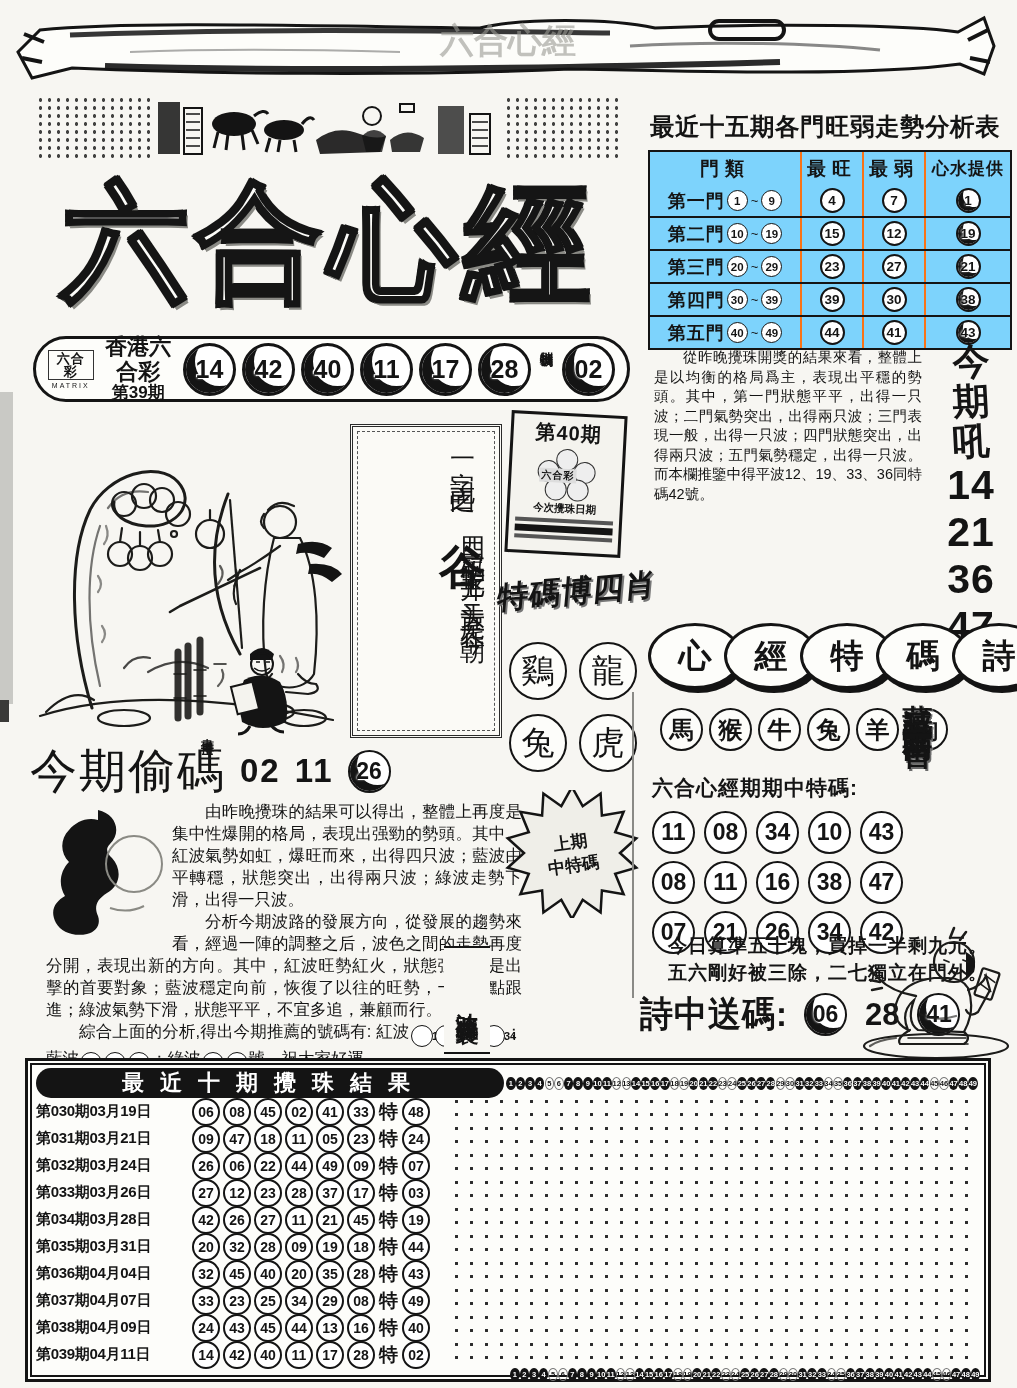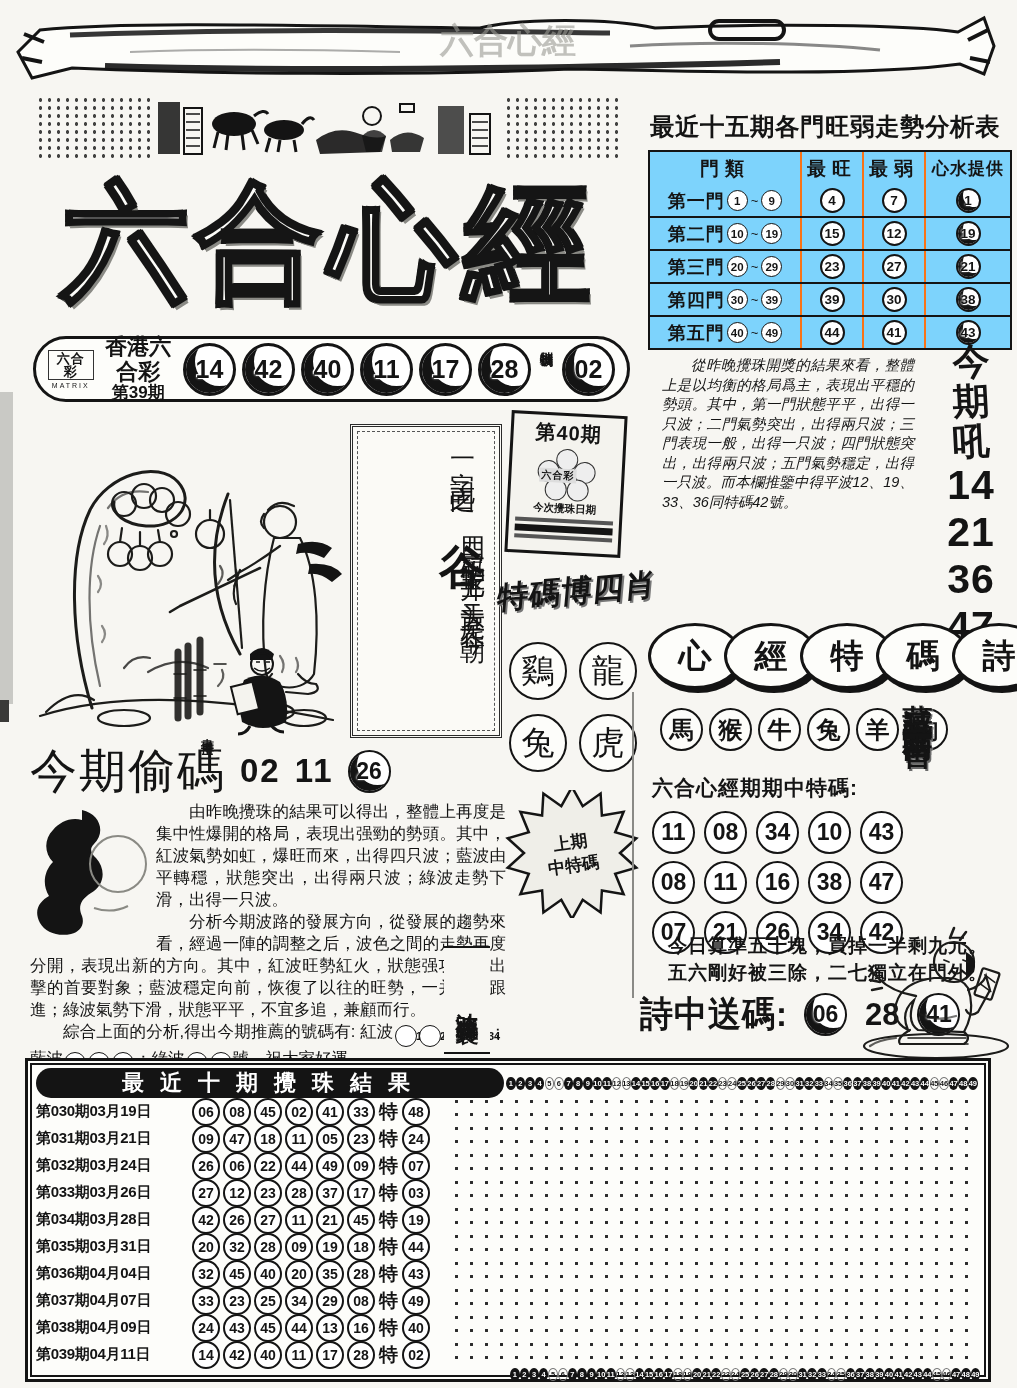--- a/index.html
+++ b/index.html
@@ -88,21 +88,21 @@
   .circ{display:inline-flex;align-items:center;justify-content:center;border:2px solid #141414;
     border-radius:50%;background:#fff;font-weight:bold;flex:none;box-sizing:border-box;}
   .circ.sm{width:21px;height:21px;font-size:11.5px;border-width:1.5px;}
   .circ.md{width:25px;height:25px;font-size:13.5px;}
   .circ.big{width:43px;height:43px;font-size:23px;font-weight:800;border-width:2.5px;}
   .circ.blob{box-shadow:inset 8px -7px 0 -1px #141414;}
   .circ.blob span{text-shadow:0 0 2px #fff,0 0 3px #fff,1px 1px 0 #fff;}
   .circ.md.blob{box-shadow:inset 6px -5px 0 -1px #141414;}
 
   
-  #left-analysis{left:30px;top:800px;width:476px;font-size:16.5px;line-height:22px;text-align:justify;}
+  #left-analysis{left:46px;top:800px;width:476px;font-size:16.5px;line-height:22px;text-align:justify;}
   #left-analysis p{margin:0;text-indent:2em;}
   #thinker{float:left;width:118px;height:132px;margin:4px 8px 2px 0;}
   .inline-circ{display:inline-flex;align-items:center;justify-content:center;width:20px;height:20px;
     border:1.5px solid #141414;border-radius:50%;font-size:11px;font-weight:bold;vertical-align:-3px;margin:0 1px;background:#fff;}
 
   #bolu-box{left:444px;top:946px;width:46px;height:104px;background:#f7f6f2;
     border-top:2px solid #141414;border-bottom:2px solid #141414;display:flex;align-items:center;justify-content:center;}
   #bolu-box div{writing-mode:vertical-rl;font-size:23px;font-weight:900;letter-spacing:3px;line-height:1;}
 
   
@@ -119,21 +119,21 @@
   .t-row{display:grid;grid-template-columns:150px 62px 62px 1fr;border-top:2px solid #141414;}
   .t-row:first-child{border-top:none;}
   .t-cell{display:flex;align-items:center;justify-content:center;height:31px;border-left:2px solid #f97316;gap:2px;}
   .t-cell:first-child{border-left:none;}
   .t-head .t-cell{height:33px;font-weight:900;font-size:19px;letter-spacing:6px;}
   .t-head .t-cell.tip-h{font-size:17px;letter-spacing:1px;}
   .gate-label{font-size:18px;font-weight:900;letter-spacing:1px;}
   .range-sep{font-size:13px;margin:0 1px;}
 
   #right-analysis{left:650px;top:344px;width:276px;font-size:14.5px;line-height:19.5px;text-align:justify;}
-  #right-analysis p{margin:12px;text-indent:2em;font-style:italic;}
+  #right-analysis p{margin:4px;text-indent:2em;}
 
   #side-col{left:932px;top:342px;width:78px;text-align:center;}
   #side-col .sc-char{font-size:37px;font-weight:900;font-family:"Liberation Serif","DejaVu Serif",serif;
     line-height:40px;transform:rotate(-3deg);}
   #side-col .sc-num{font-size:41px;font-weight:bold;line-height:47px;letter-spacing:1px;}
 
   #oval-header{left:648px;top:622px;width:348px;height:68px;display:flex;align-items:center;}
   .oval{width:88px;height:60px;border:3px solid #141414;border-radius:50%;background:#fdfdfa;
     display:flex;align-items:center;justify-content:center;font-size:33px;font-weight:bold;
     font-family:"Liberation Serif","DejaVu Serif",serif;box-shadow:3px 4px 0 #141414;flex:none;}

